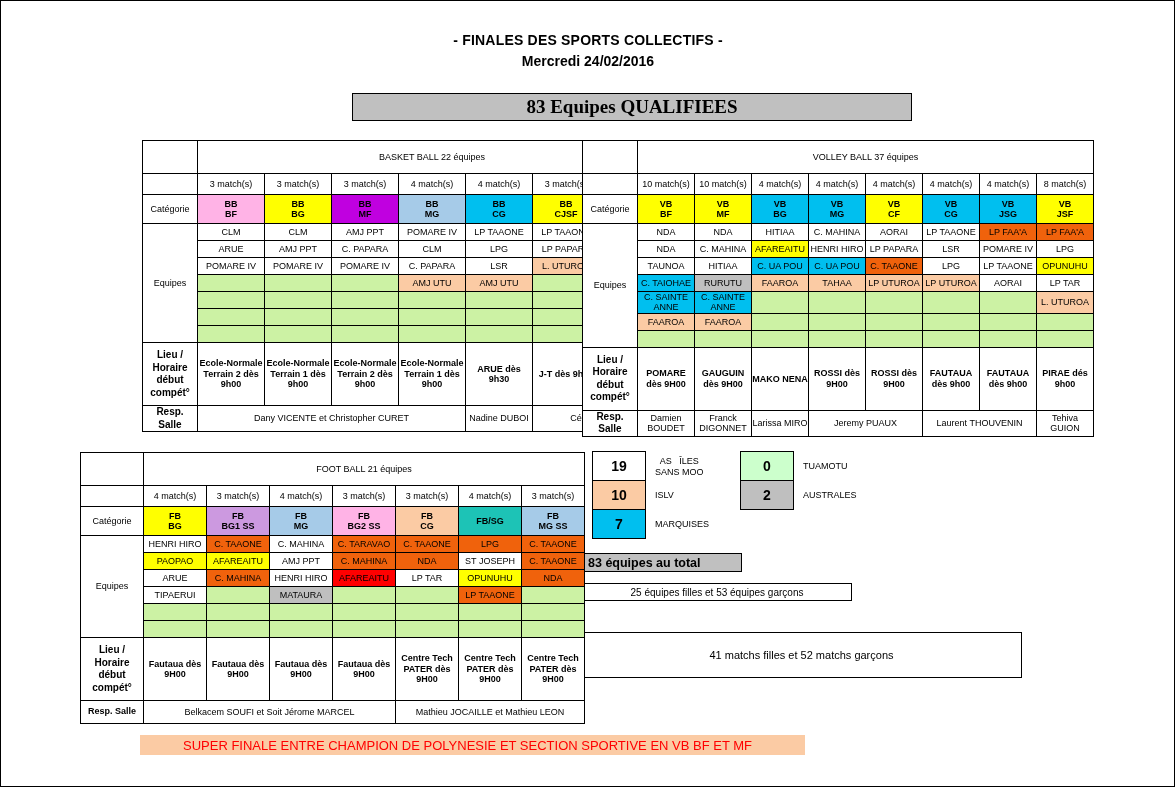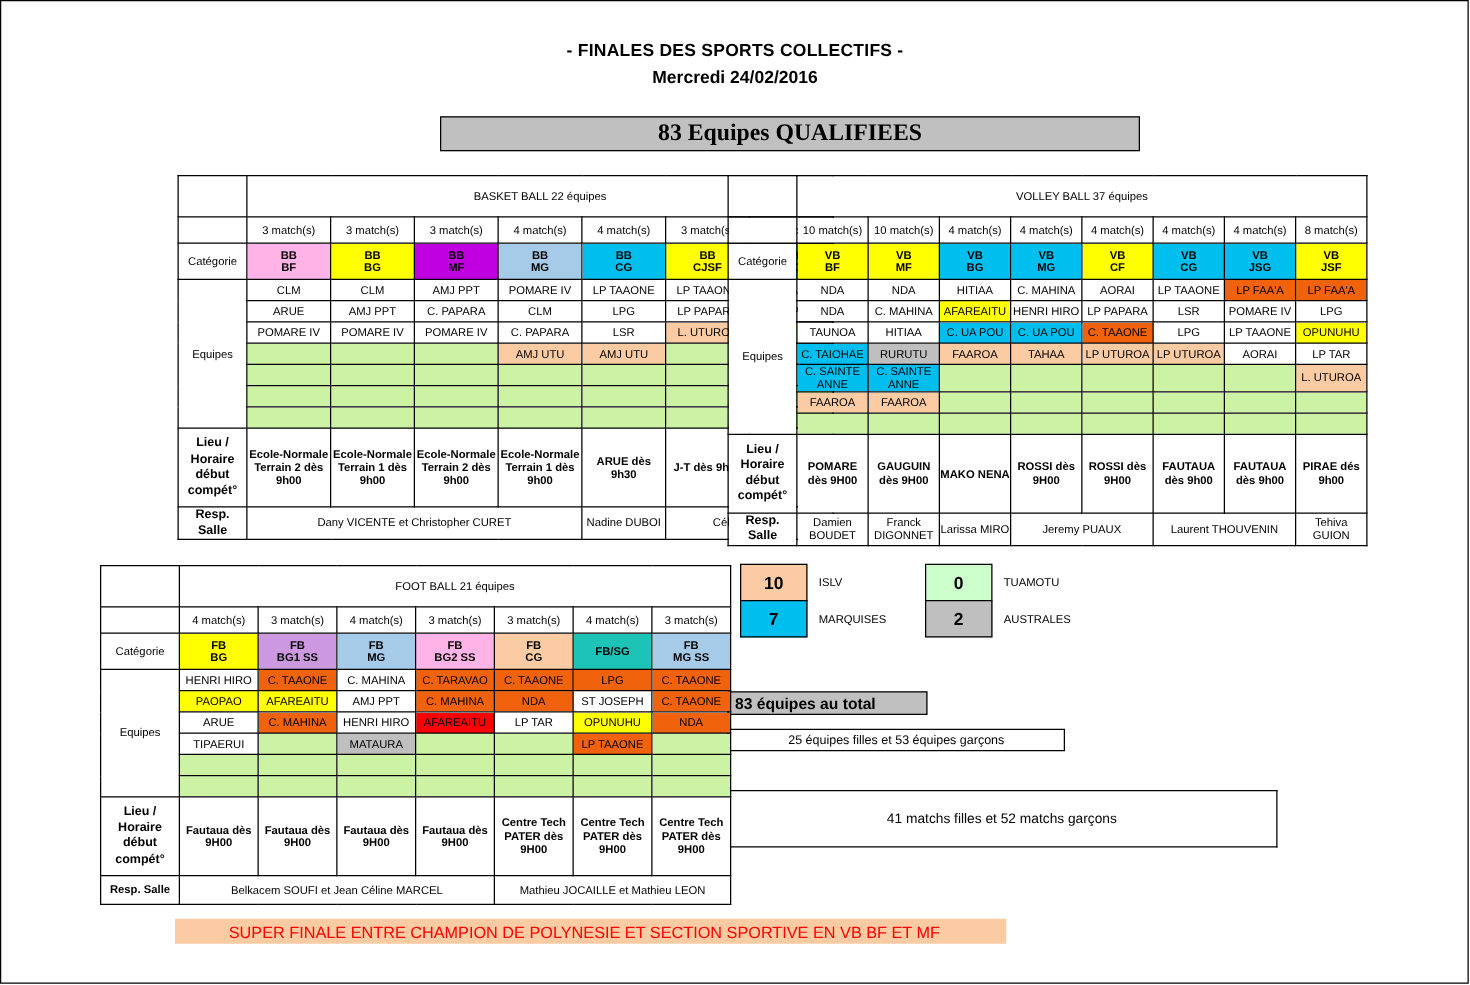--- a/index.html
+++ b/index.html
@@ -137,20 +137,25 @@
 </div>
 
 <div class="qualifiees">83 Equipes QUALIFIEES</div>
 
 <div id="basket-anchor"></div>
 <div id="volley-anchor"></div>
 <div id="foot-anchor"></div>
 
 <div class="stats">
   <div class="statgroup" id="stat-g1" style="left:0px;top:0px;">
+      <div class="statrow">
+        <div class="statpre">Dont :</div>
+        <div class="statbox" style="background: rgb(255, 255, 255);">19</div>
+        <div class="statlbl" style="text-align: center;">AS&nbsp;&nbsp; ÎLES<br>SANS MOO</div>
+      </div>
       <div class="statrow">
         <div class="statpre">Soit:</div>
         <div class="statbox" style="background: rgb(251, 203, 164);">10</div>
         <div class="statlbl">ISLV</div>
       </div>
       <div class="statrow">
         <div class="statpre"></div>
         <div class="statbox" style="background: rgb(0, 191, 239);">7</div>
         <div class="statlbl">MARQUISES</div>
       </div>
@@ -524,17 +529,17 @@
         <td class="lieu c-white">Fautaua dès 9H00</td>
         <td class="lieu c-white">Fautaua dès 9H00</td>
         <td class="lieu c-white">Fautaua dès 9H00</td>
         <td class="lieu c-white">Fautaua dès 9H00</td>
         <td class="lieu c-white">Centre Tech PATER dès 9H00</td>
         <td class="lieu c-white">Centre Tech PATER dès 9H00</td>
         <td class="lieu c-white">Centre Tech PATER dès 9H00</td>
       </tr>
       <tr>
         <td class="rowlabel small" style="font-size: 9px;">Resp. Salle</td>
-        <td class="resp c-white" colspan="4">Belkacem SOUFI et Jean Céline MARCEL</td>
+        <td class="resp c-white" colspan="4">Belkacem SOUFI et Soit Jérome MARCEL</td>
         <td class="resp c-white" colspan="3">Mathieu JOCAILLE et Mathieu LEON</td>
       </tr>
     </tbody>
   </table>
 
 </body></html>

